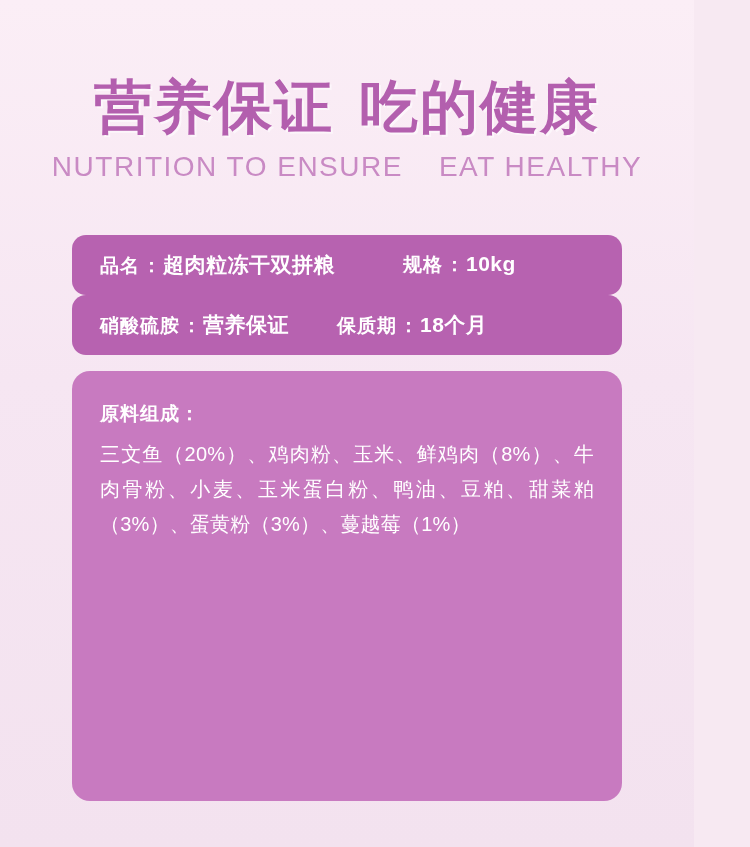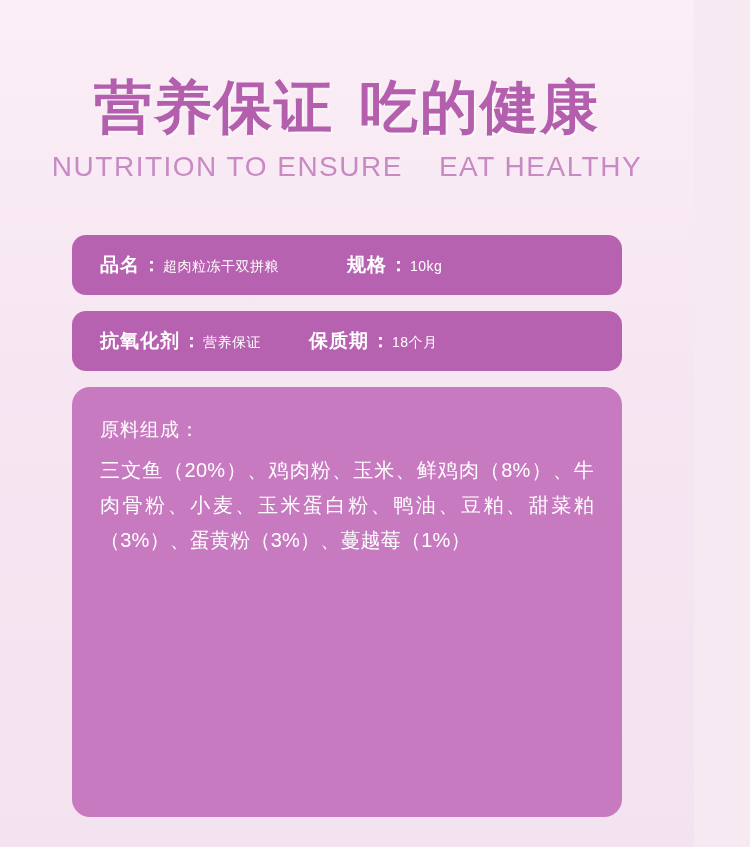--- a/index.html
+++ b/index.html
@@ -58,41 +58,41 @@
     padding: 0 72px;
   }
   .bar {
     background: #b762b0;
     border-radius: 14px;
     height: 60px;
     display: flex;
     align-items: center;
     padding: 0 28px;
     color: #ffffff;
-    margin-bottom: 16px;
+    margin-bottom: 0;
     box-sizing: border-box;
   }
   .bar .cell {
     display: flex;
     align-items: baseline;
     white-space: nowrap;
   }
   .bar .label {
     font-size: 19px;
     font-weight: bold;
     letter-spacing: 1px;
   }
   .bar .colon {
     font-size: 19px;
     font-weight: bold;
     padding: 0 2px;
   }
   .bar .value {
-    font-size: 14px;
-    font-weight: normal;
+    font-size: 21px;
+    font-weight: bold;
     letter-spacing: 0.5px;
   }
   .bar .cell.second {
     margin-left: 68px;
   }
   .bar.row2 .cell.second {
     margin-left: 48px;
   }
 
   
@@ -103,21 +103,21 @@
     padding: 30px 28px 34px 28px;
     color: #ffffff;
     box-sizing: border-box;
     min-height: 430px;
   }
   .section + .section {
     margin-top: 28px;
   }
   .section-title {
     font-size: 19px;
-    font-weight: normal;
+    font-weight: bold;
     letter-spacing: 1px;
     margin-bottom: 10px;
   }
   .section-body {
     font-size: 20px;
     line-height: 1.75;
     letter-spacing: 0.2px;
     text-align: justify;
   }
 </style>
@@ -145,21 +145,21 @@
       </div>
       <div class="cell second">
         <span class="label">规格</span>
         <span class="colon">：</span>
         <span class="value">10kg</span>
       </div>
     </div>
 
     <div class="bar row2">
       <div class="cell first">
-        <span class="label">抗氧化剂</span>
+        <span class="label">硝酸硫胺</span>
         <span class="colon">：</span>
         <span class="value">营养保证</span>
       </div>
       <div class="cell second">
         <span class="label">保质期</span>
         <span class="colon">：</span>
         <span class="value">18个月</span>
       </div>
     </div>
 

